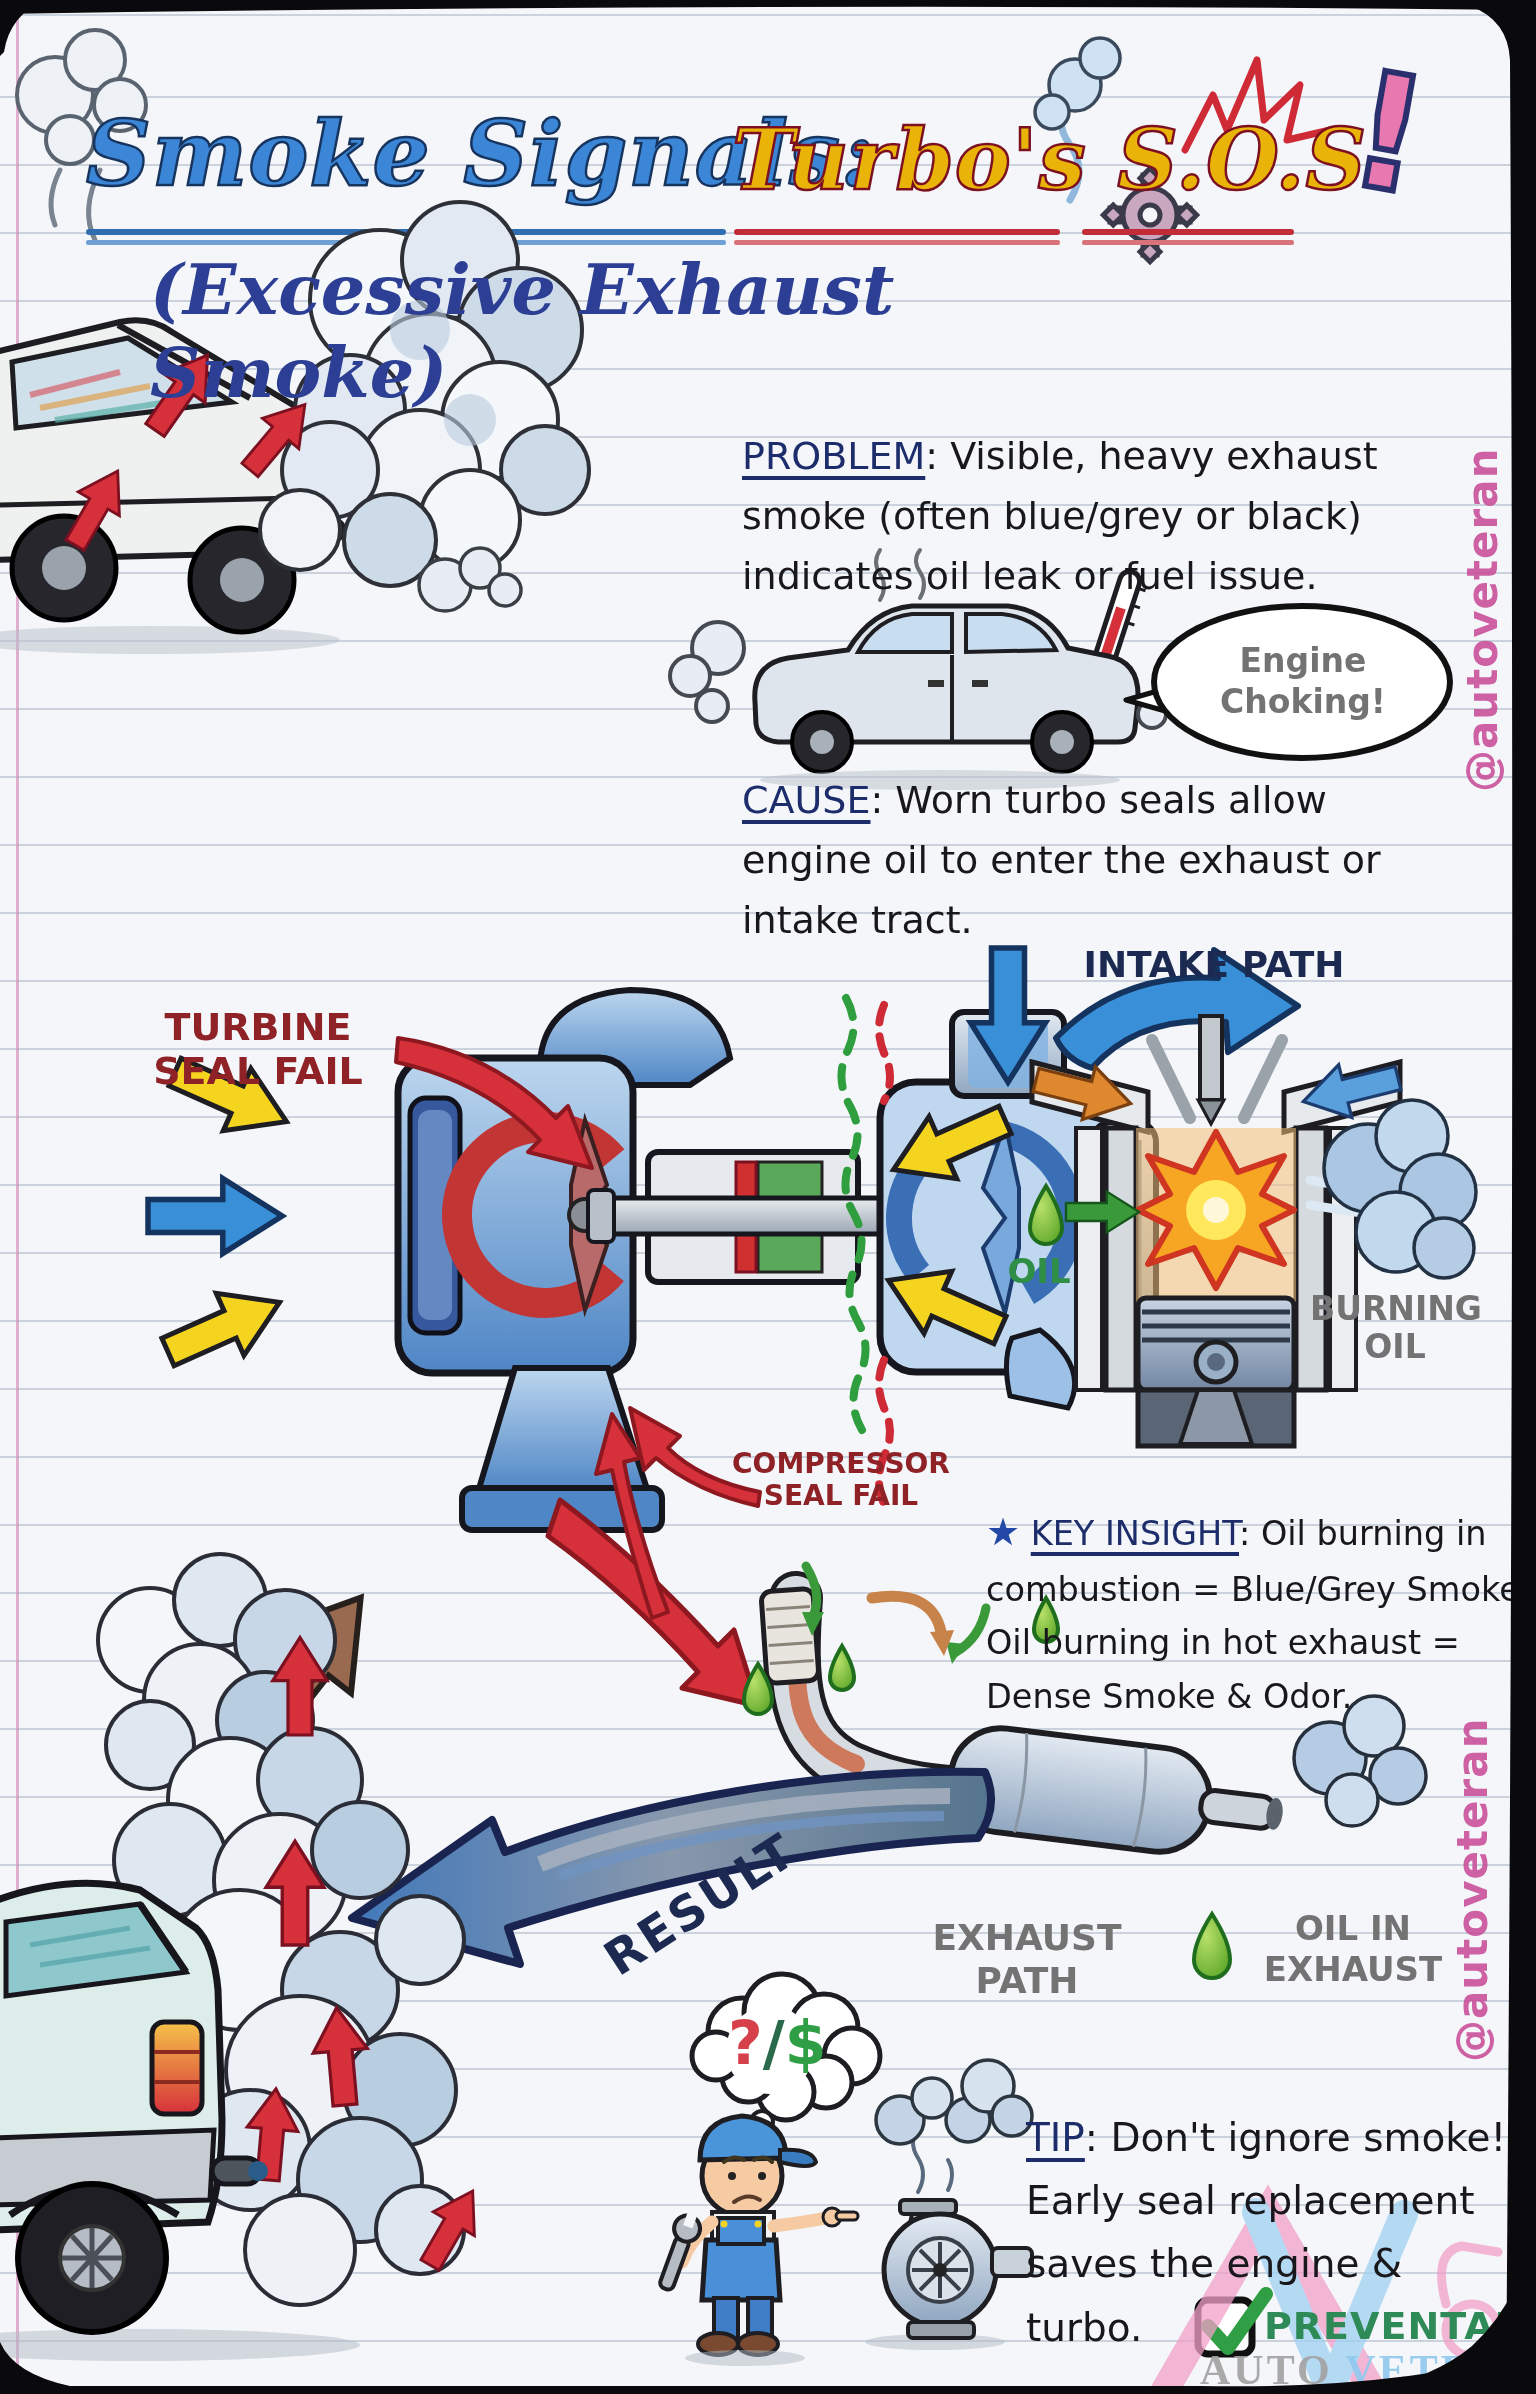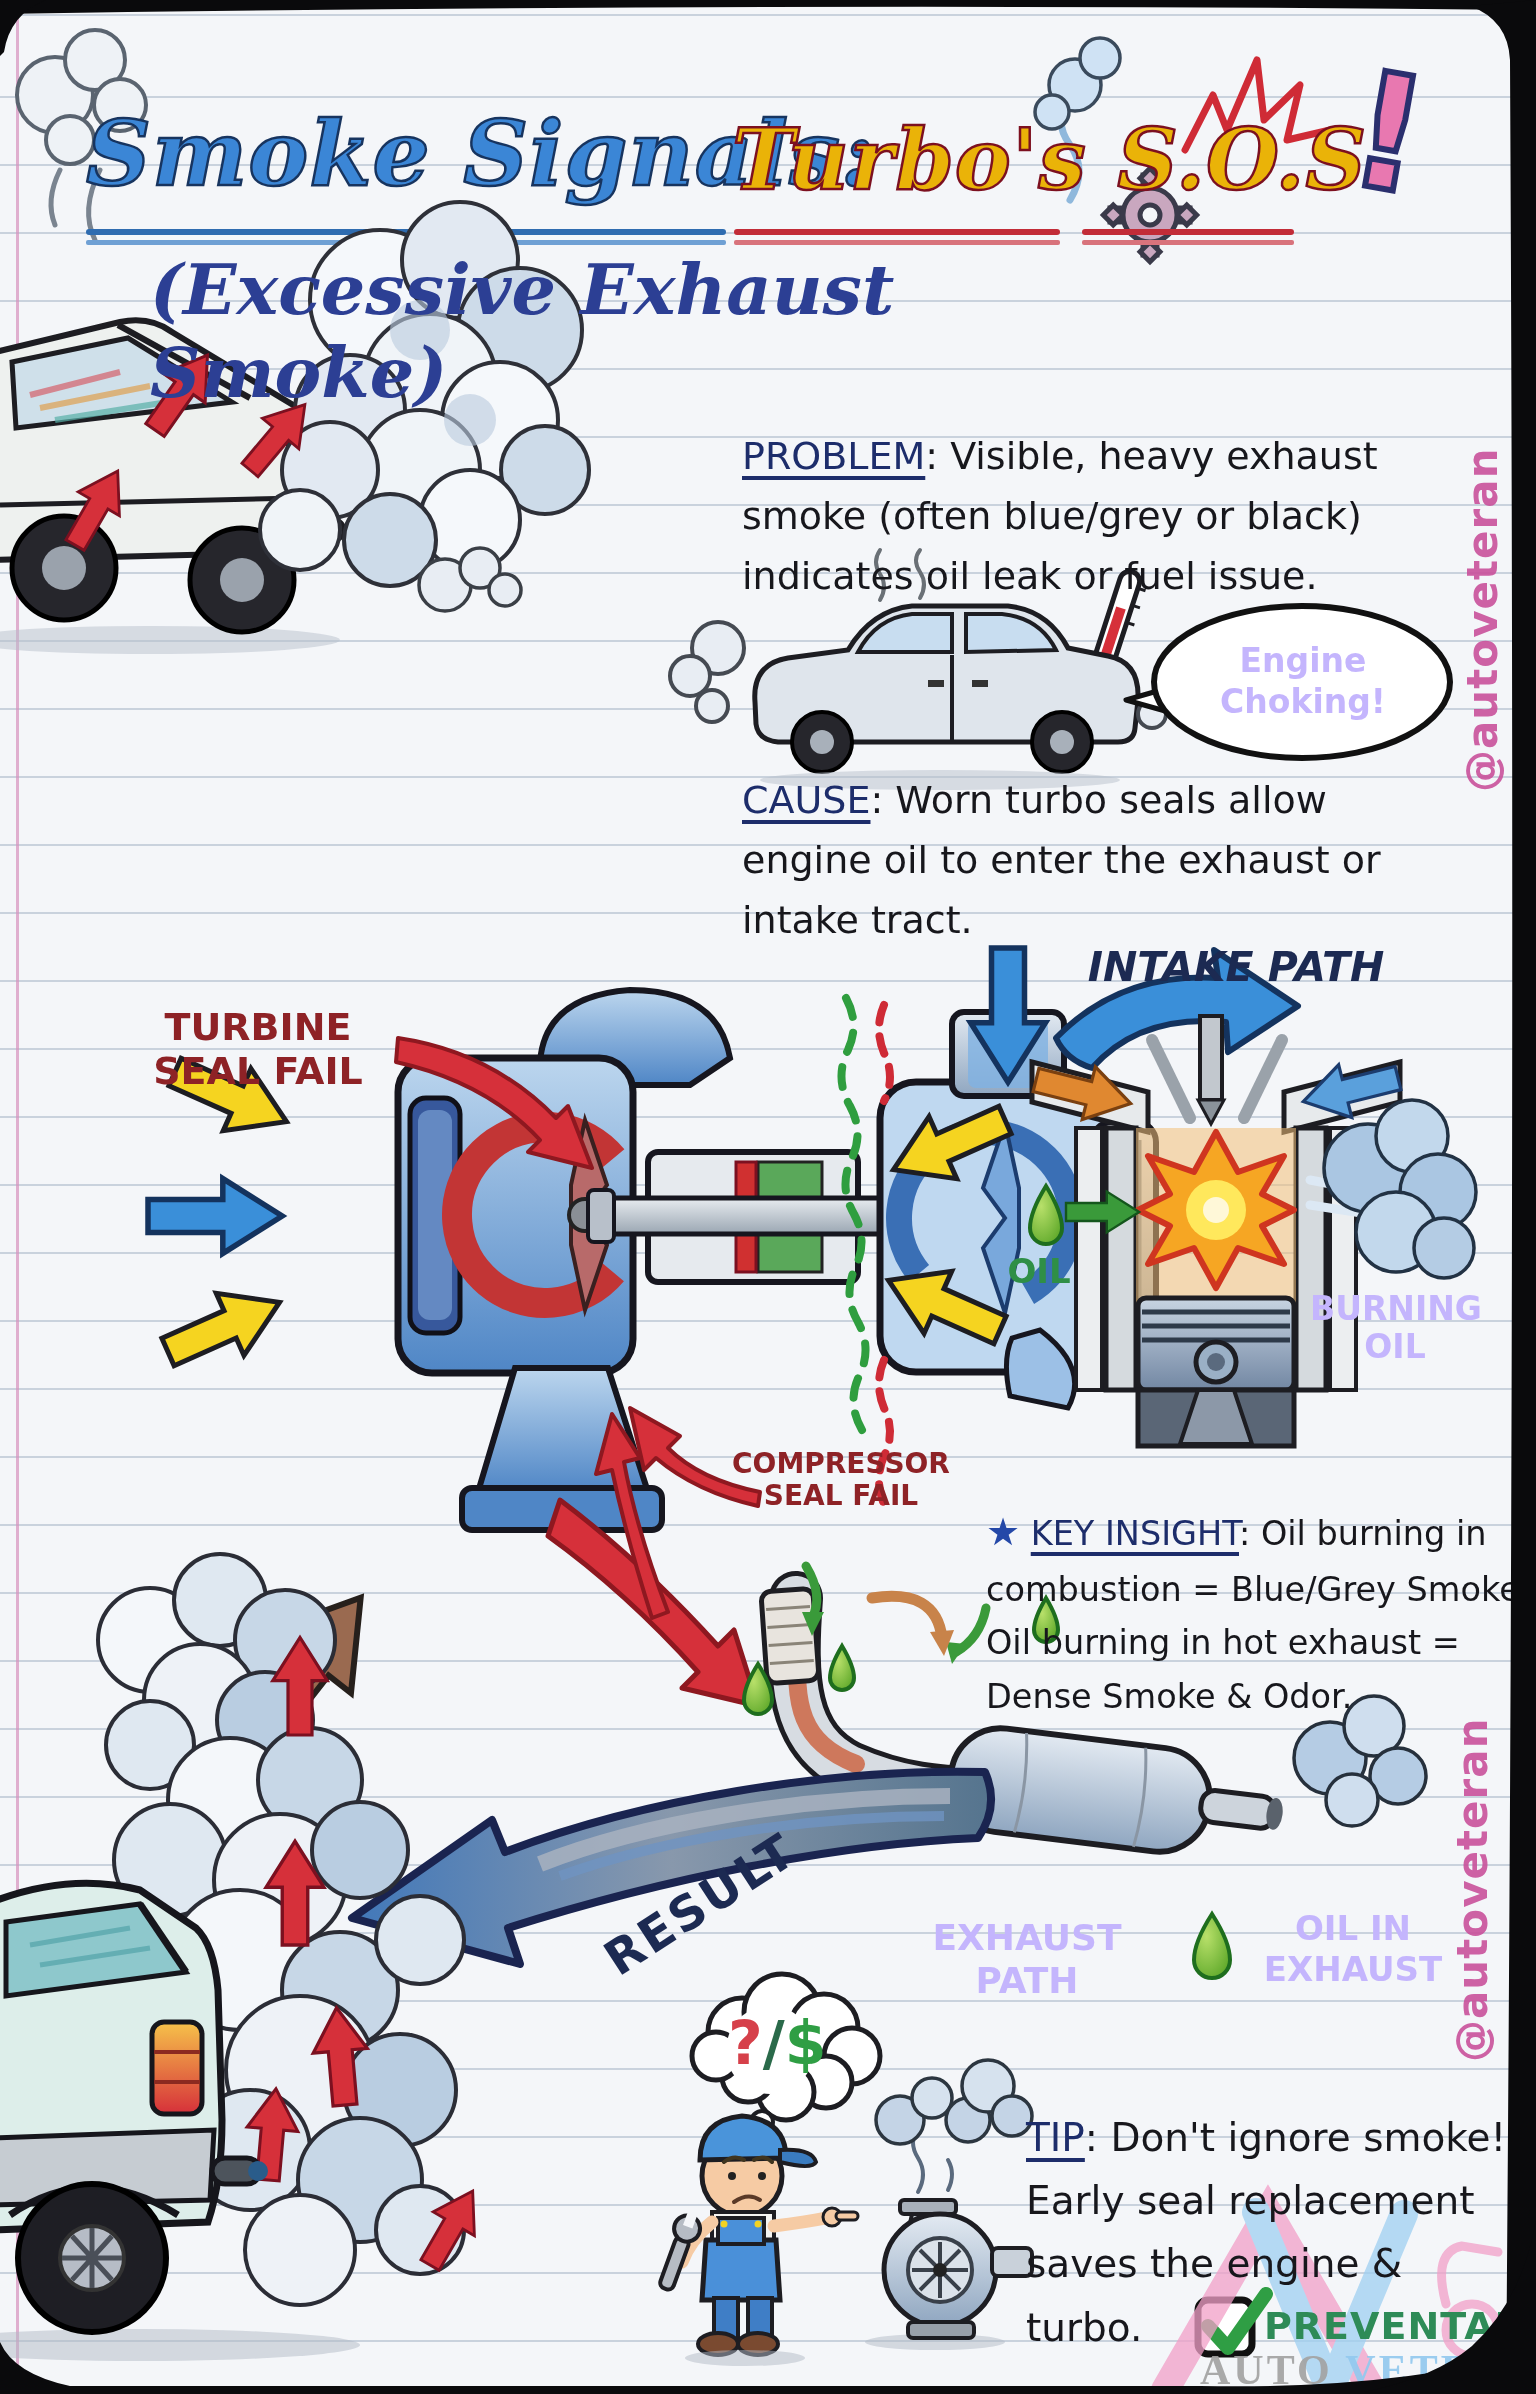--- a/index.html
+++ b/index.html
@@ -15,21 +15,21 @@
   .title-script{font-family:"DejaVu Serif",serif;font-style:italic;font-weight:bold;color:#3b86d6;
     -webkit-text-stroke:2.5px #17345f;letter-spacing:1px;}
   .title-red{font-family:"DejaVu Serif",serif;font-style:italic;font-weight:bold;color:#eab308;
     -webkit-text-stroke:2.5px #7c1020;letter-spacing:1px;}
   .subtitle{font-family:"DejaVu Serif",serif;font-style:italic;font-weight:bold;color:#2c3f94;text-align:left;}
   .bang{font-weight:bold;color:#e878b0;-webkit-text-stroke:6px #2a2f6e;transform:rotate(10deg);}
   .diag-lbl{font-weight:bold;text-align:center;line-height:1.15;}
   .darkred{color:#8e2226;}
   .navy{color:#1c2a52;}
   .green{color:#2f8f46;}
-  .blk{color:#c4b5fd;}
+  .blk{color:#737373;}
   .line{display:block;}
   .wm{transform-origin:0 0;transform:rotate(-90deg);white-space:nowrap;font-weight:bold;
       font-size:42px;color:#c9519b;letter-spacing:1px;opacity:.9;}
   .brand-text{font-family:"Liberation Serif",serif;font-weight:bold;font-size:42px;letter-spacing:3px;opacity:.92;text-align:center;white-space:nowrap;}
   .result{font-weight:bold;color:#1c2a52;font-size:48px;letter-spacing:3px;transform:rotate(-33deg);text-align:center;}
   .preventable{font-weight:bold;font-size:38px;color:#2e8b57;letter-spacing:1px;}
   .thought{font-weight:bold;font-size:60px;}
 </style>
 </head>
 <body>
@@ -458,21 +458,21 @@
 
 <div class="abs txt" style="left:742px;top:770px;width:706px;">
   <span class="lbl">CAUSE</span><span>: Worn turbo seals allow engine oil to enter the exhaust or intake tract.</span>
 </div>
 
 <div class="abs diag-lbl darkred" style="left:118px;top:1006px;width:280px;font-size:38px;">
   <span class="line">TURBINE</span>
   <span class="line">SEAL FAIL</span>
 </div>
 
-<div class="abs diag-lbl navy" style="left:1086px;top:944px;width:300px;font-size:41px;font-style:italic;">INTAKE PATH</div>
+<div class="abs diag-lbl navy" style="left:1064px;top:944px;width:300px;font-size:36px;">INTAKE PATH</div>
 
 <div class="abs diag-lbl green" style="left:984px;top:1252px;width:110px;font-size:34px;">OIL</div>
 
 <div class="abs diag-lbl blk" style="left:1310px;top:1290px;width:170px;font-size:33px;">
   <span class="line">BURNING</span>
   <span class="line">OIL</span>
 </div>
 
 <div class="abs diag-lbl darkred" style="left:706px;top:1448px;width:270px;font-size:28px;">
   <span class="line">COMPRESSOR</span>

